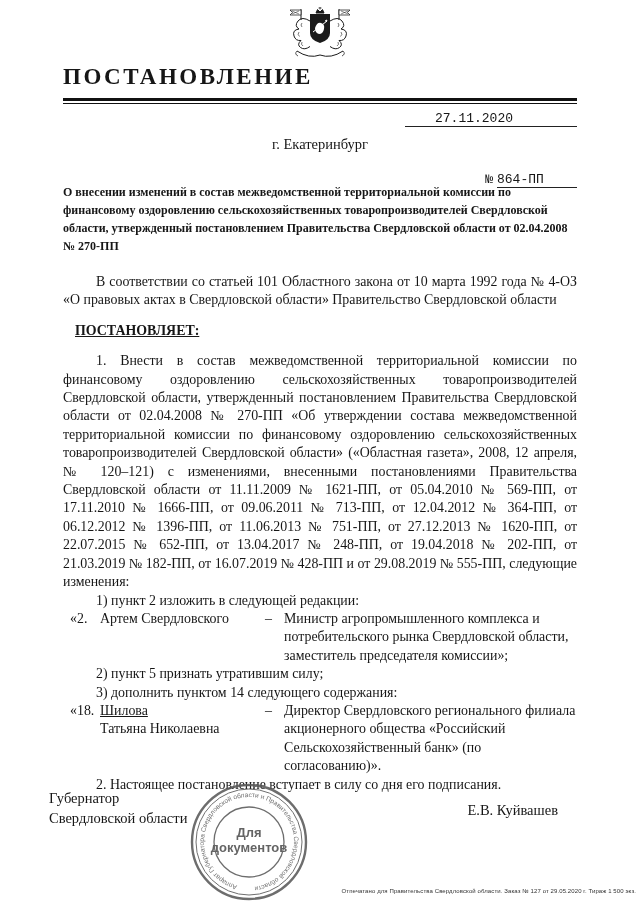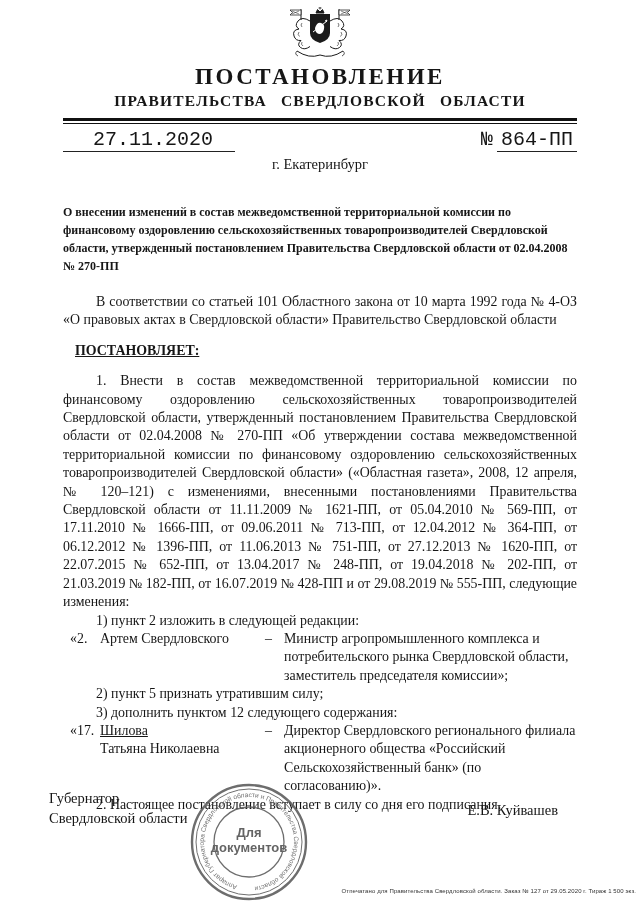--- a/index.html
+++ b/index.html
@@ -10,44 +10,45 @@
     background: #ffffff;
     color: #161616;
     font-family: "Liberation Serif", serif;
     box-sizing: border-box;
     padding: 6px 63px 0 63px;
     overflow: hidden;
   }
   
   .emblem-wrap { text-align:center; height:56px; }
   .doc-kind {
-    text-align:center; font-weight:bold; font-size:23px;
+    font-weight:bold; font-size:23px;
     letter-spacing:2.5px; margin-top:2px; line-height:26px;
   }
   .doc-org {
     text-align:center; font-weight:bold; font-size:15.5px;
     letter-spacing:1.2px; word-spacing:9px; line-height:19px; margin-top:1px;
   }
   .double-rule {
     margin-top:8px; height:2px;
     border-top:3px solid #111; border-bottom:1px solid #111;
   }
   .date-row {
     display:flex; justify-content:space-between; align-items:flex-end;
-    margin-top:7px; font-family:"Liberation Mono", monospace; font-size:20px;
+    margin-top:7px; font-family:"Liberation Mono", monospace; font-size:13px;
     height:21px;
+    flex-direction:column;
   }
   .date-cell {
     display:inline-block; width:172px; border-bottom:1px solid #222;
     padding-left:30px; box-sizing:border-box;
   }
   .num-group { white-space:nowrap; }
   .num-cell {
     display:inline-block; width:80px; border-bottom:1px solid #222;
-    text-align:center; box-sizing:border-box; margin-left:4px;
+    box-sizing:border-box; margin-left:4px;margin-top:45px;
   }
   .city { text-align:center; font-size:14.5px; margin-top:4px; }
   
   .doc-title {
     margin-top:30px; text-align:left; font-weight:bold;
     font-size:12px; line-height:18px;
   }
   .body-text { font-size:13.9px; line-height:18.4px; }
   .para { margin:0; text-align:justify; text-indent:33px; }
   .para.first { margin-top:18px; }
@@ -100,21 +101,20 @@
         <path d="M114,30 q16,-10 24,0 q8,10 -2,16 q14,2 10,14 q-3,10 -14,9 q9,8 1,14 q-8,6 -19,-2" stroke-width="2"></path>
         <path d="M130,34 q4,4 0,8 M136,52 q4,5 -1,9 M130,72 q3,5 -2,8" stroke-width="1.2"></path>
 
         <path d="M48,90 q24,16 46,8 q22,8 46,-8" stroke-width="2"></path>
         <path d="M48,90 q-6,6 2,10 M140,90 q6,6 -2,10" stroke-width="1.5"></path>
       </g>
     </svg>
   </div>
 
   <div class="doc-kind">ПОСТАНОВЛЕНИЕ</div>
-  <div class="doc-org">ПРАВИТЕЛЬСТВА  СВЕРДЛОВСКОЙ  ОБЛАСТИ</div>
   <div class="double-rule"></div>
 
   <div class="date-row">
     <span class="date-cell">27.11.2020</span>
     <span class="num-group"><span>№</span><span class="num-cell">864-ПП</span></span>
   </div>
   <div class="city">г. Екатеринбург</div>
 
   <div class="doc-title">О внесении изменений в состав межведомственной территориальной комиссии по финансовому оздоровлению сельскохозяйственных товаропроизводителей Свердловской области, утвержденный постановлением Правительства Свердловской области от 02.04.2008 № 270-ПП</div>
 
@@ -127,24 +127,24 @@
     <div class="entry">
       <div class="cell">«2.</div>
       <div class="cell">
         <div>Артем Свердловского</div>
       </div>
       <div class="cell">–</div>
       <div class="cell">Министр агропромышленного комплекса и потребительского рынка Свердловской области, заместитель председателя комиссии»;</div>
     </div>
 
     <p class="subitem">2) пункт 5 признать утратившим силу;</p>
-    <p class="subitem">3) дополнить пунктом 12 следующего содержания:</p>
+    <p class="subitem">3) дополнить пунктом 14 следующего содержания:</p>
 
     <div class="entry">
-      <div class="cell">«17.</div>
+      <div class="cell">«18.</div>
       <div class="cell">
         <div class="u">Шилова</div>
         <div>Татьяна Николаевна</div>
       </div>
       <div class="cell">–</div>
       <div class="cell">Директор Свердловского регионального филиала акционерного общества «Российский Сельскохозяйственный банк» (по согласованию)».</div>
     </div>
 
     <p class="para">2. Настоящее постановление вступает в силу со дня его подписания.</p>
   </div>

